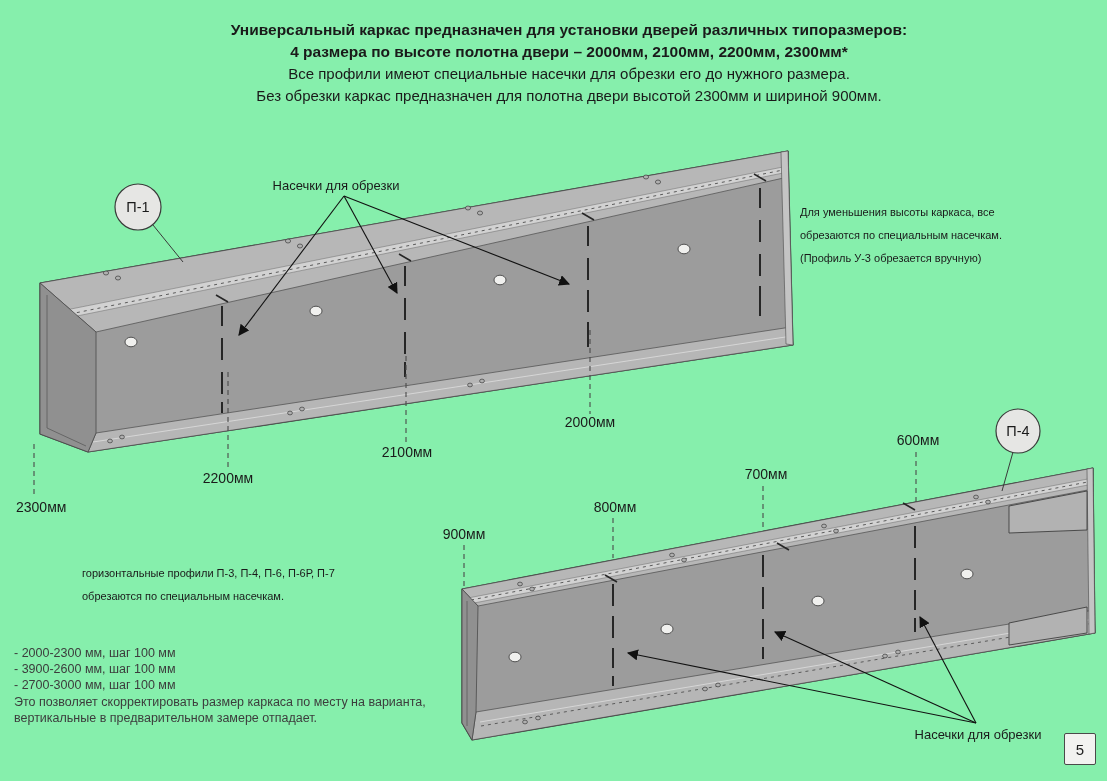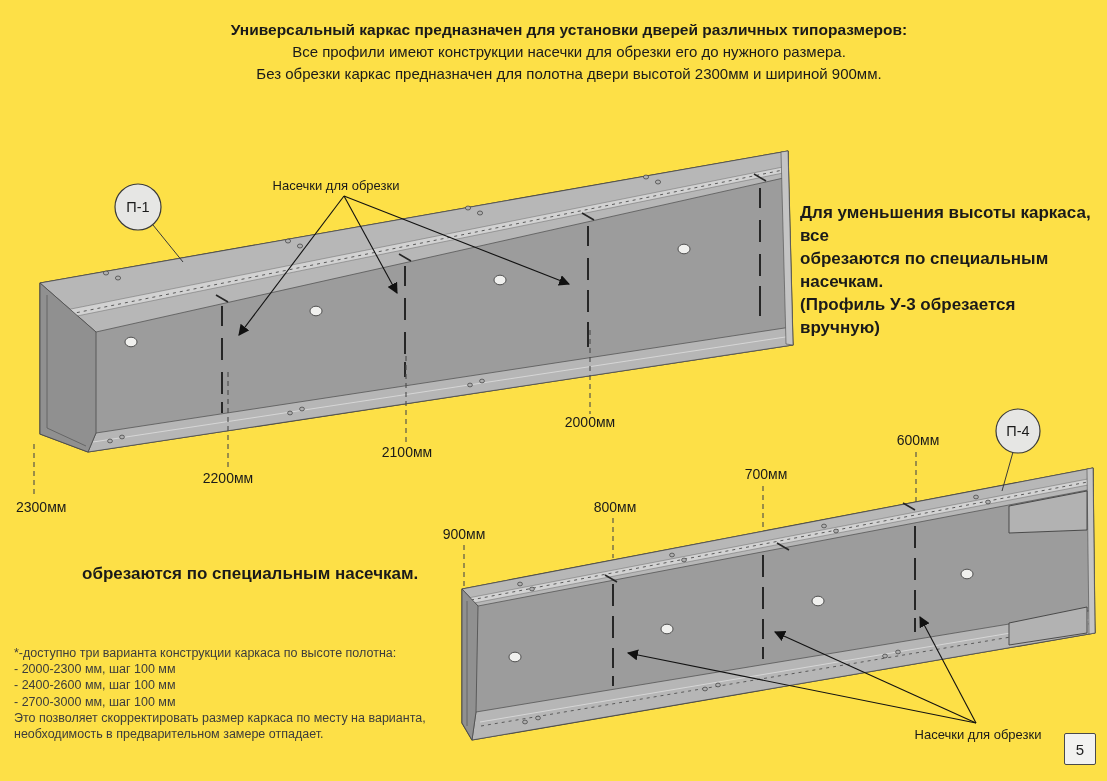--- a/index.html
+++ b/index.html
@@ -1,24 +1,24 @@
 <!DOCTYPE html>
 <html><head>
 <meta charset="utf-8">
 <style>
   html,body { margin:0; padding:0; }
   .page {
     position:relative; width:1107px; height:781px;
-    background:#fde047; overflow:hidden;
+    background:#86efac; overflow:hidden;
     font-family:"Liberation Sans", sans-serif; color:#1a1a1a;
   }
   .doc-header { position:absolute; left:174px; top:19px; width:790px; text-align:center; }
   .h-line { font-size:15px; line-height:22px; }
   .h-line.bold { font-weight:bold; font-size:15.5px; }
-  .note { position:absolute; font-weight:bold; font-size:17px; line-height:23px; }
+  .note { position:absolute; font-weight:normal; font-size:11px; line-height:23px; }
   .note-height { left:800px; top:201px; width:300px; }
   .note-width  { left:82px;  top:562px; width:390px; }
   .footnote { position:absolute; left:14px; top:645px; width:440px;
               font-size:12.5px; line-height:16.2px; color:#3c3c3c; }
   .page-number-box {
     position:absolute; left:1064px; top:733px; width:30px; height:30px;
     border:1.5px solid #4a4a4a; border-radius:2px; background:#f2f2f0;
     display:flex; align-items:center; justify-content:center; font-size:15px; color:#222;
   }
   svg.diagram { position:absolute; left:0; top:0; pointer-events:none; }
@@ -27,41 +27,42 @@
   .callout-label { font-size:13px; }
   .bubble-label { font-size:14.5px; }
 </style>
 </head>
 <body>
 
 <div class="page">
 
   <header class="doc-header">
     <div class="h-line bold">Универсальный каркас предназначен для установки дверей различных типоразмеров:</div>
-    <div class="h-line">Все профили имеют конструкции насечки для обрезки его до нужного размера.</div>
+    <div class="h-line bold">4 размера по высоте полотна двери – 2000мм, 2100мм, 2200мм, 2300мм*</div>
+    <div class="h-line">Все профили имеют специальные насечки для обрезки его до нужного размера.</div>
     <div class="h-line">Без обрезки каркас предназначен для полотна двери высотой 2300мм и шириной 900мм.</div>
   </header>
 
   <div class="note note-height">
     <div>Для уменьшения высоты каркаса, все</div>
     <div>обрезаются по специальным насечкам.</div>
     <div>(Профиль У-3 обрезается вручную)</div>
   </div>
 
   <div class="note note-width">
+    <div>горизонтальные профили П-3, П-4, П-6, П-6Р, П-7</div>
     <div>обрезаются по специальным насечкам.</div>
   </div>
 
   <div class="footnote">
-    <div>*-доступно три варианта конструкции каркаса по высоте полотна:</div>
     <div>- 2000-2300 мм, шаг 100 мм</div>
-    <div>- 2400-2600 мм, шаг 100 мм</div>
+    <div>- 3900-2600 мм, шаг 100 мм</div>
     <div>- 2700-3000 мм, шаг 100 мм</div>
     <div>Это позволяет скорректировать размер каркаса по месту на варианта,</div>
-    <div>необходимость в предварительном замере отпадает.</div>
+    <div>вертикальные в предварительном замере отпадает.</div>
   </div>
 
   <div class="page-number-box">
     <span>5</span>
   </div>
 
   <svg class="diagram" width="1107" height="781" viewBox="0 0 1107 781">
     <defs>
       <marker id="arrow" viewBox="0 0 10 10" refX="9" refY="5" markerWidth="10" markerHeight="10" orient="auto-start-reverse">
         <path d="M0,0 L10,5 L0,10 Z" fill="#111"></path>

